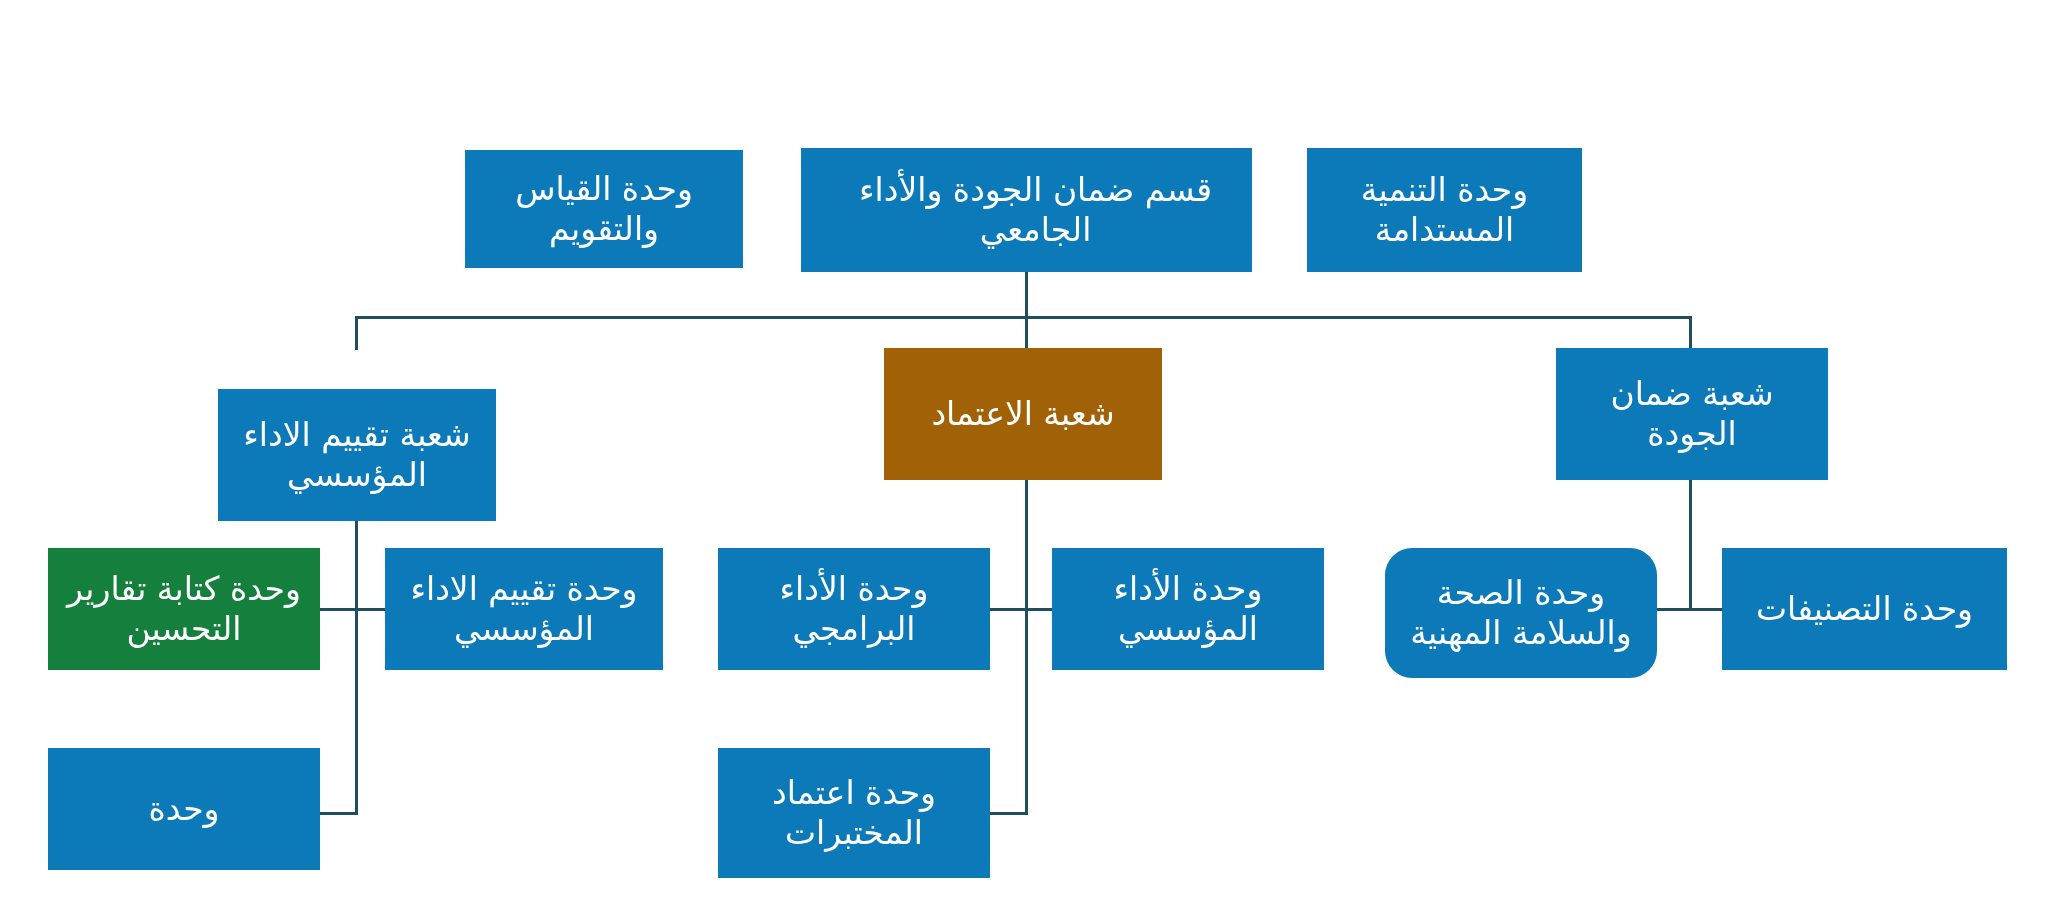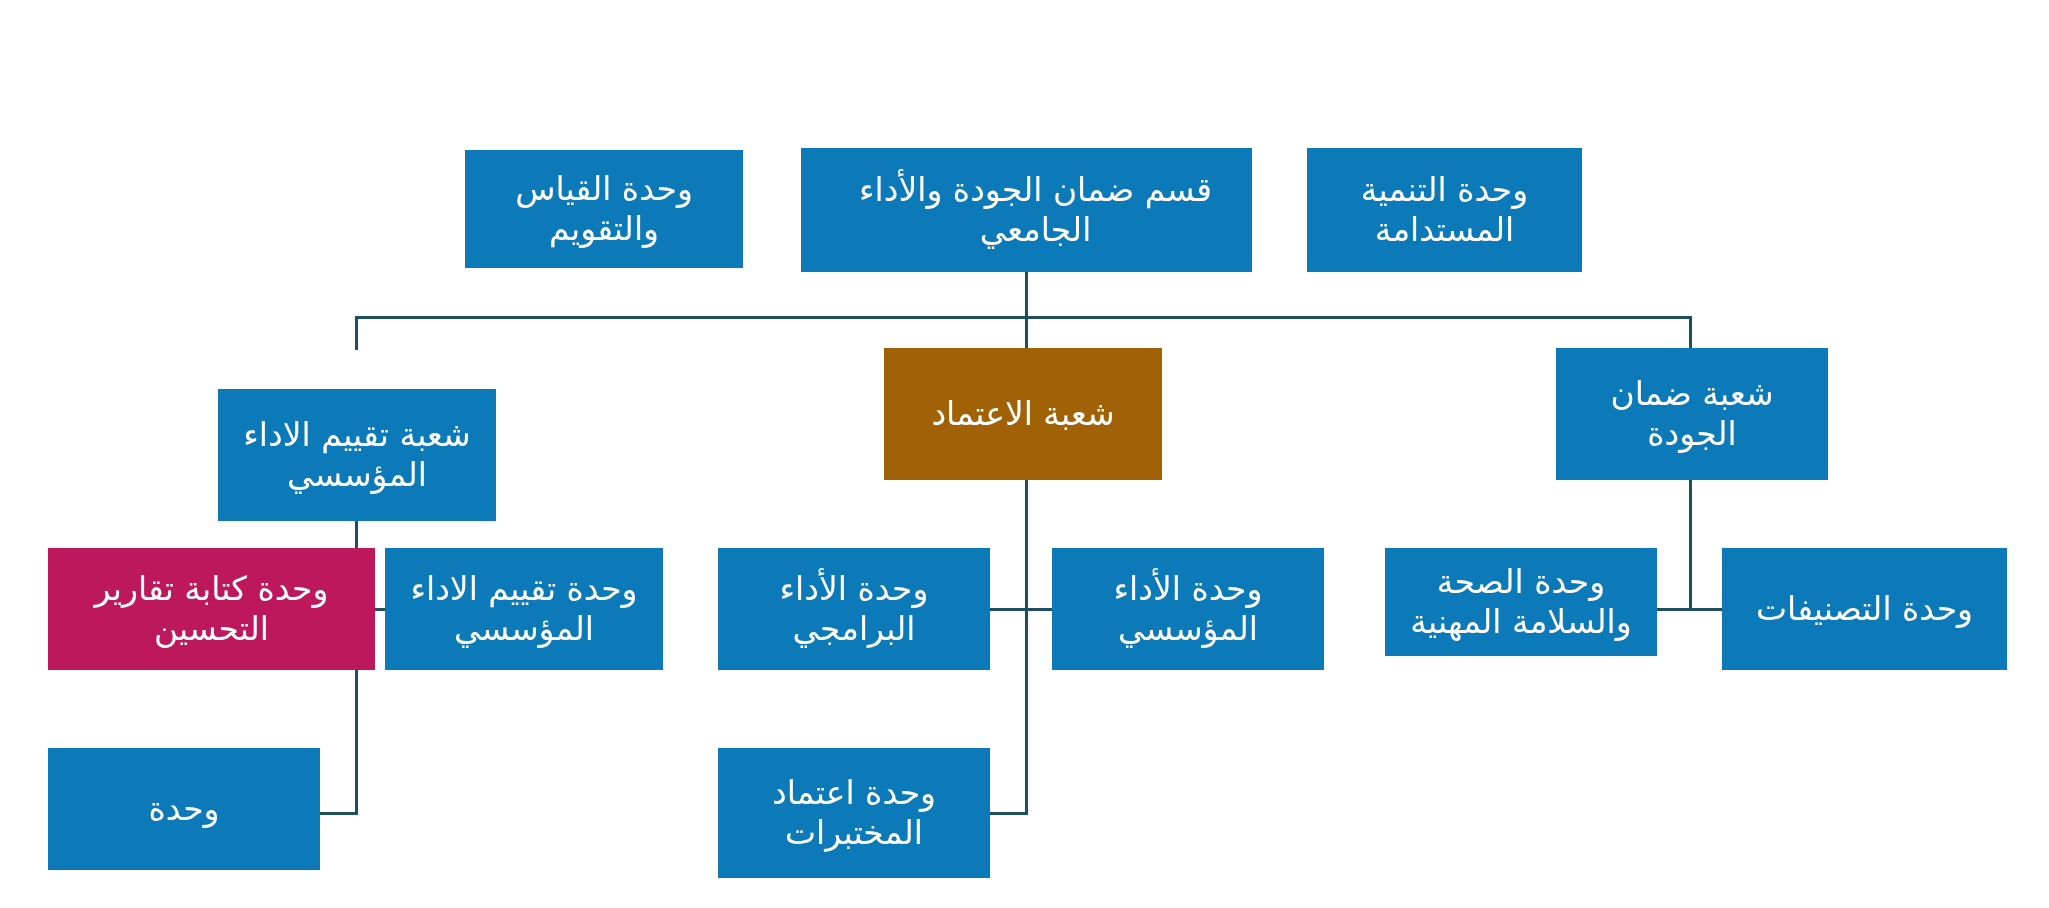--- a/index.html
+++ b/index.html
@@ -90,37 +90,37 @@
   </div>
 
   <div class="node" style="left:884px; top:348px; width:278px; height:132px; background:#a16207; font-size:33px;">
     <span class="label">شعبة الاعتماد</span>
   </div>
 
   <div class="node" style="left:1556px; top:348px; width:272px; height:132px; background:#0C7AB8; font-size:33px;">
     <span class="label">شعبة ضمان الجودة</span>
   </div>
 
-  <div class="node" style="left:48px; top:548px; width:327px; height:122px; background:#be185d; font-size:33px;">
+  <div class="node" style="left:48px; top:548px; width:272px; height:122px; background:#15803d; font-size:33px;">
     <span class="label">وحدة كتابة تقارير التحسين</span>
   </div>
 
   <div class="node" style="left:385px; top:548px; width:278px; height:122px; background:#0C7AB8; font-size:33px;">
     <span class="label">وحدة تقييم الاداء المؤسسي</span>
   </div>
 
   <div class="node" style="left:718px; top:548px; width:272px; height:122px; background:#0C7AB8; font-size:33px;">
     <span class="label">وحدة الأداء البرامجي</span>
   </div>
 
   <div class="node" style="left:1052px; top:548px; width:272px; height:122px; background:#0C7AB8; font-size:33px;">
     <span class="label">وحدة الأداء المؤسسي</span>
   </div>
 
-  <div class="node" style="left:1385px; top:548px; width:272px; height:108px; background:#0C7AB8; font-size:33px;">
+  <div class="node" style="left:1385px; top:548px; width:272px; height:130px; background:#0C7AB8; font-size:33px;border-radius:27px;">
     <span class="label">وحدة الصحة والسلامة المهنية</span>
   </div>
 
   <div class="node" style="left:1722px; top:548px; width:285px; height:122px; background:#0C7AB8; font-size:33px;">
     <span class="label">وحدة التصنيفات</span>
   </div>
 
   <div class="node" style="left:48px; top:748px; width:272px; height:122px; background:#0C7AB8; font-size:33px;">
     <span class="label">وحدة</span>
   </div>

